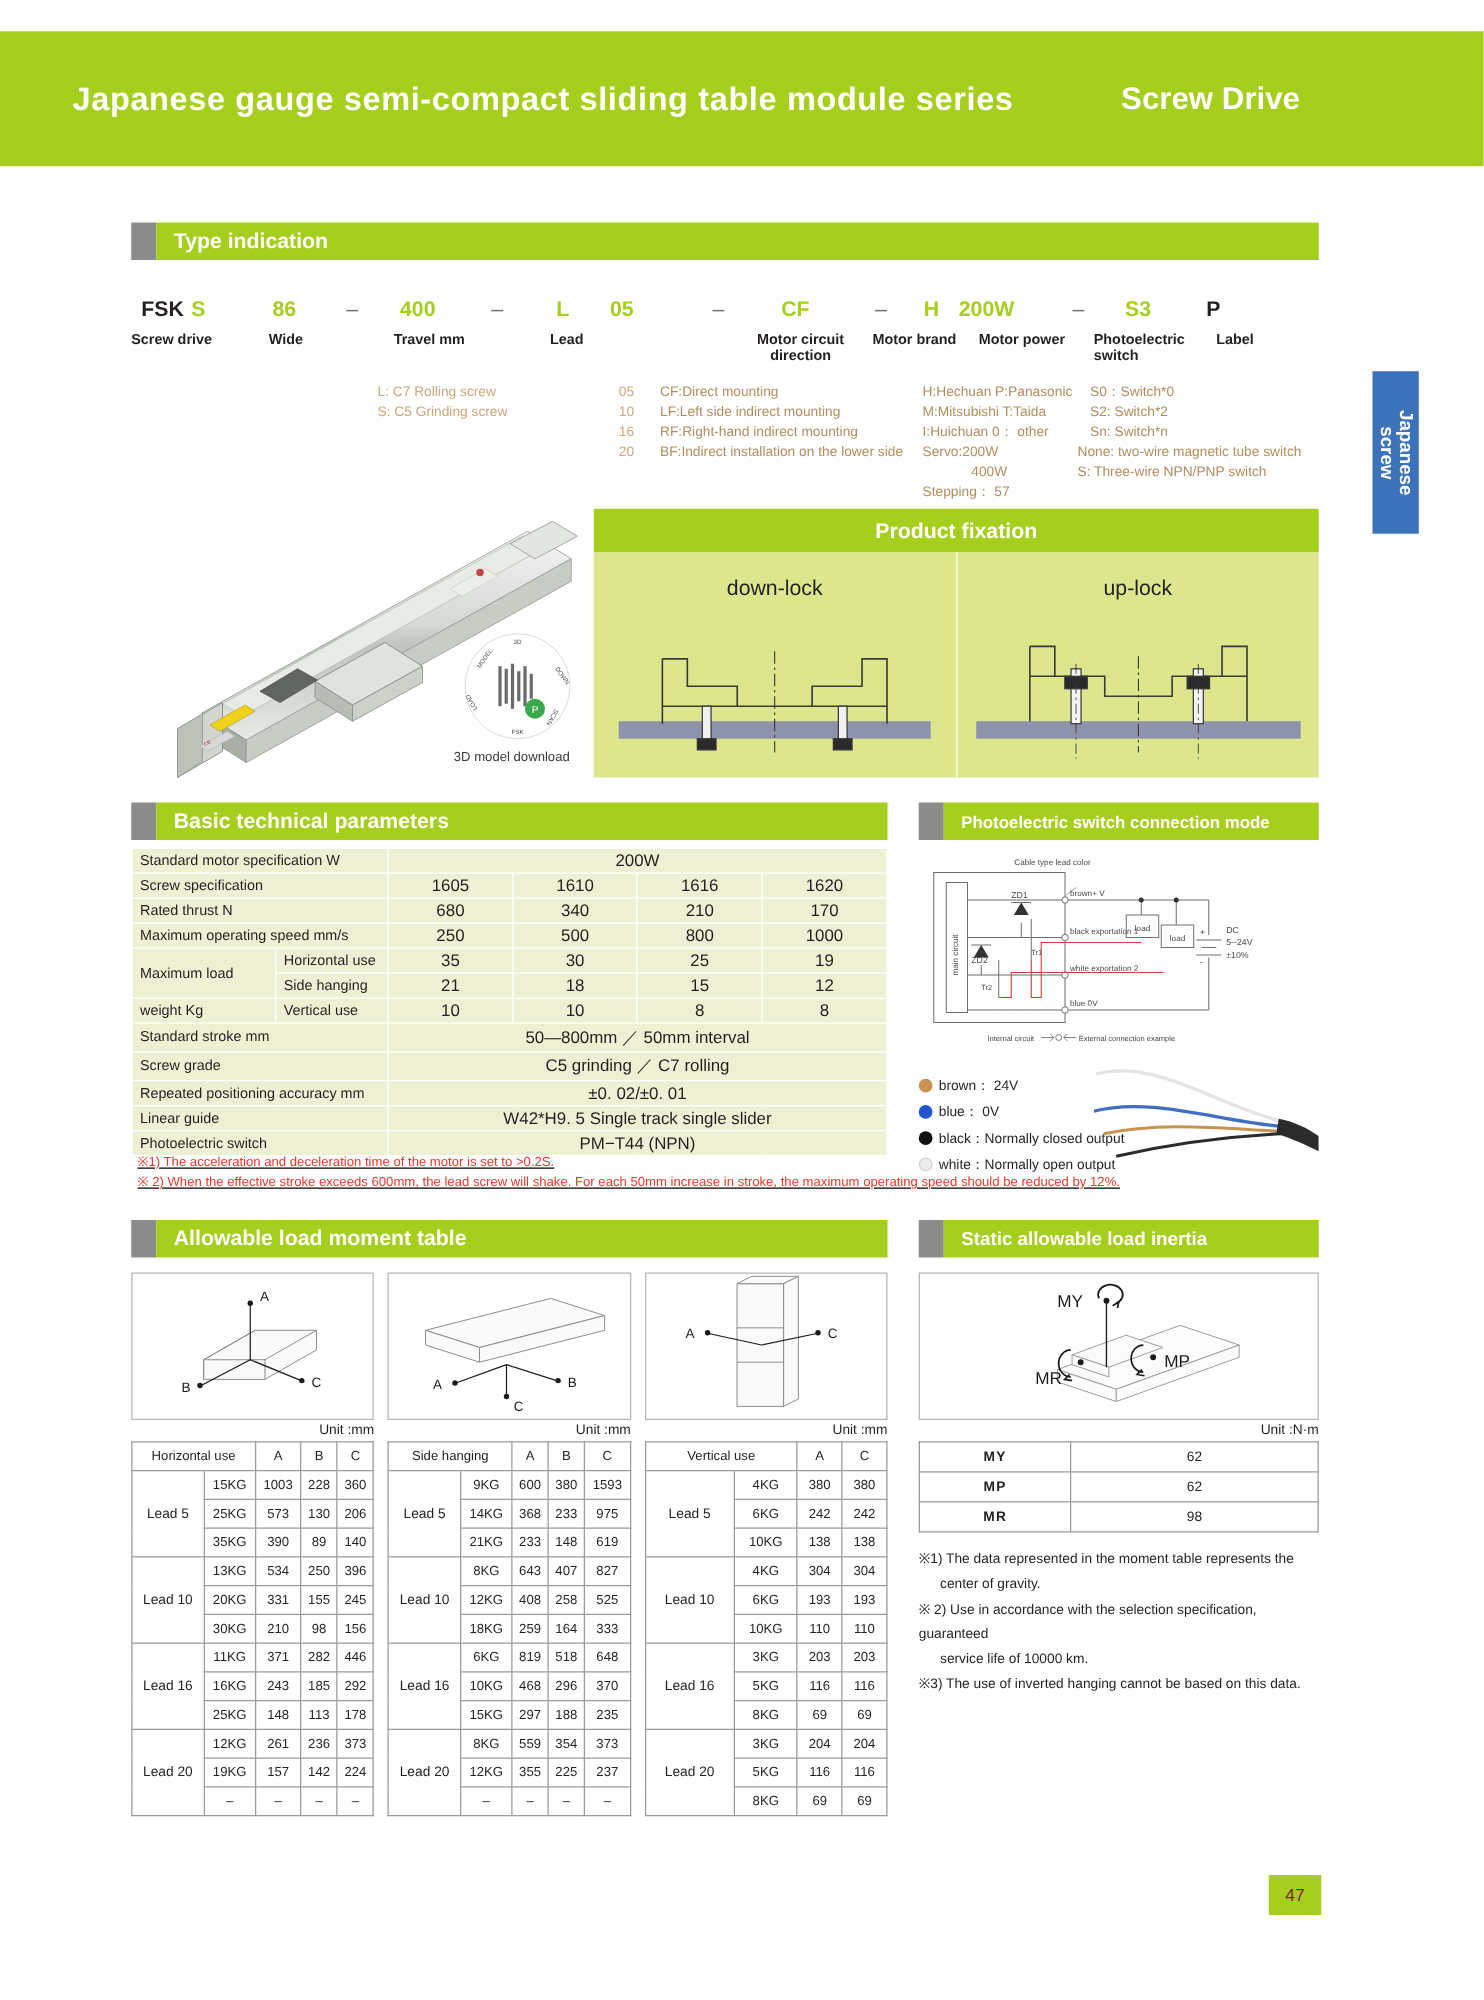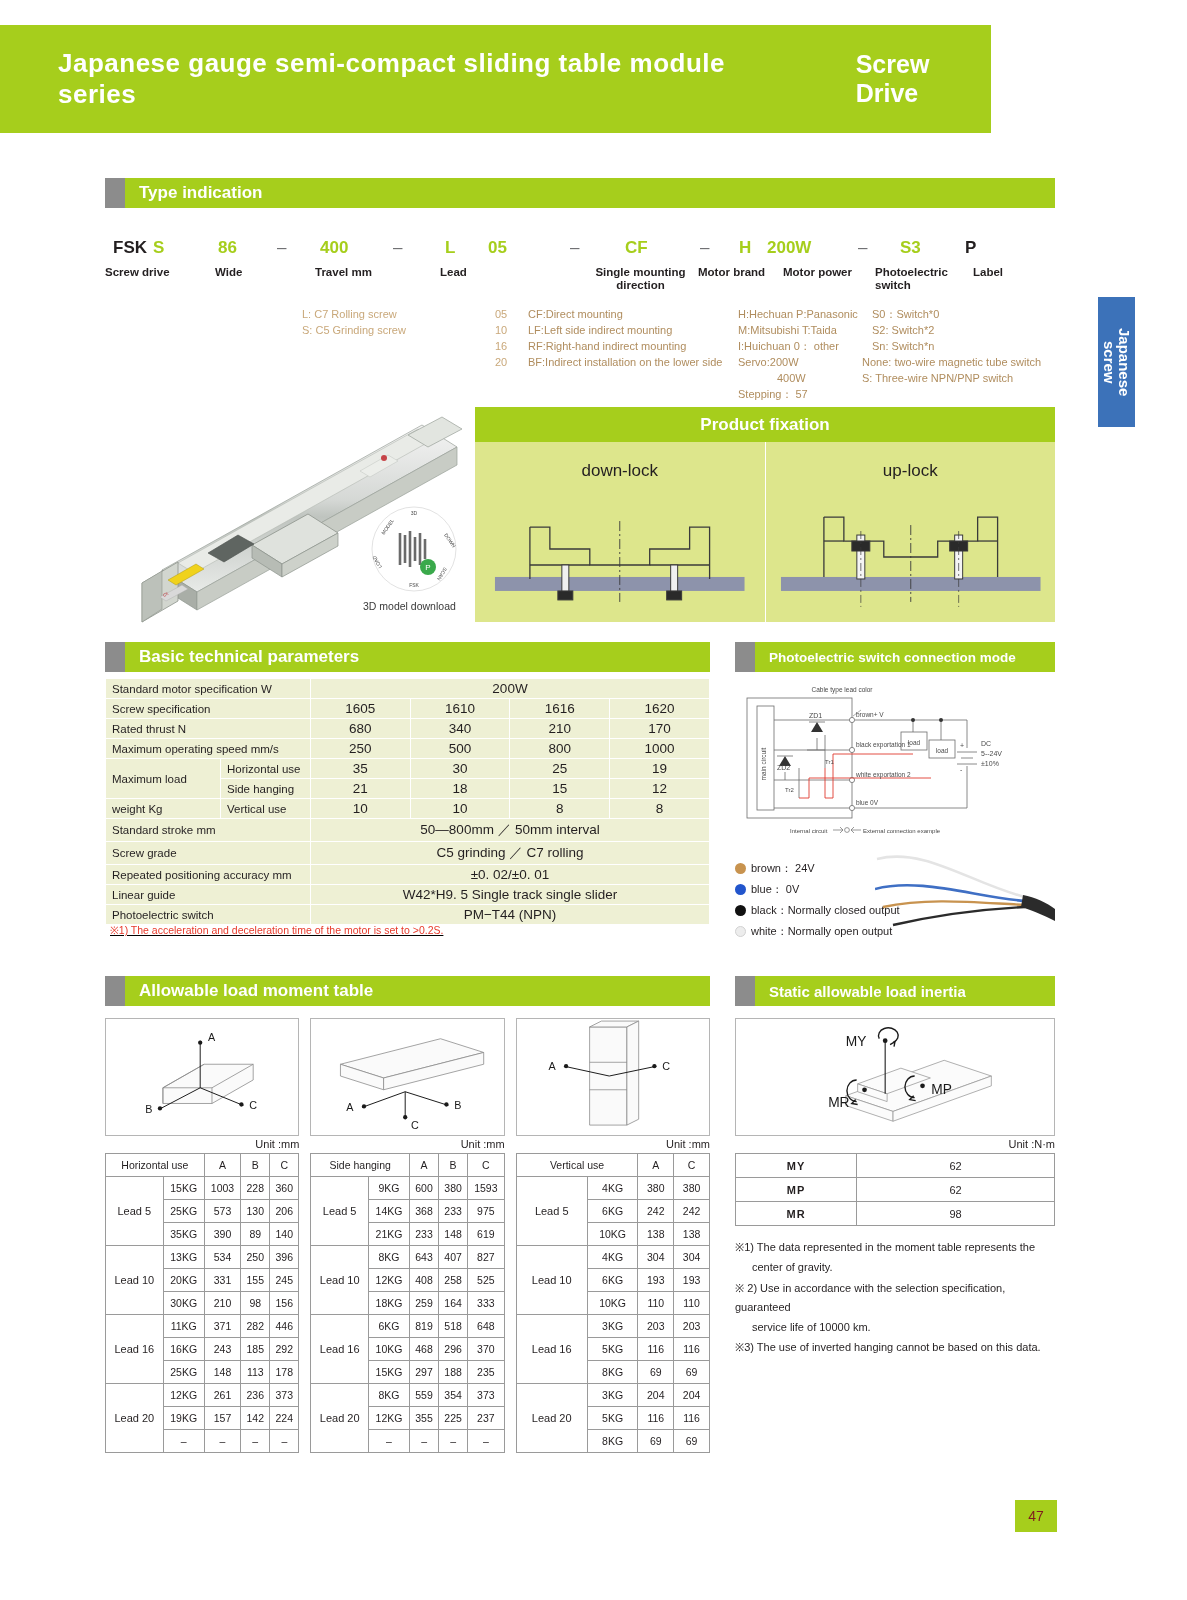--- a/index.html
+++ b/index.html
@@ -7,21 +7,21 @@
   body {
     width:1187px; height:1600px;
     background:#ffffff;
     font-family:"Liberation Sans", sans-serif;
     position:relative;
     overflow:hidden;
   }
 
   
   .banner {
-    position:absolute; left:0; top:25px; width:991px; height:108px;
+    position:absolute; left:0; top:25px; width:1187px; height:108px;
     background:#a6ce1c;
     display:flex; align-items:center;
   }
   .banner-title {
     color:#ffffff; font-size:26px; font-weight:bold;
     letter-spacing:.5px; margin-left:58px;
   }
   .banner-sub {
     color:#ffffff; font-size:25px; font-weight:bold;
     margin-left:86px;
@@ -178,21 +178,21 @@
     <span class="tok dash" style="left:753px">–</span>
     <span class="tok green" style="left:795px">S3</span>
     <span class="tok grey" style="left:860px">P</span>
   </div>
 
   <div class="lbl-row">
     <span class="lb" style="left:0px">Screw drive</span>
     <span class="lb" style="left:110px">Wide</span>
     <span class="lb" style="left:210px">Travel mm</span>
     <span class="lb" style="left:335px">Lead</span>
-    <span class="lb" style="left:483px; width:105px; white-space:normal; text-align:center">Single mounting direction</span>
+    <span class="lb" style="left:483px; width:105px; white-space:normal; text-align:center">Motor circuit direction</span>
     <span class="lb" style="left:593px">Motor brand</span>
     <span class="lb" style="left:678px">Motor power</span>
     <span class="lb" style="left:770px; width:84px; white-space:normal">Photoelectric switch</span>
     <span class="lb" style="left:868px">Label</span>
   </div>
 
   <div class="desc">
     <span class="d" style="left:197px; top:6px">L: C7 Rolling screw</span>
     <span class="d" style="left:197px; top:22px">S: C5 Grinding screw</span>
     <span class="d" style="left:390px; top:6px">05</span>
@@ -402,20 +402,21 @@
     <tr>
       <td colspan="2">Photoelectric switch</td>
       <td colspan="4" class="big">PM−T44 (NPN)</td>
     </tr>
   </tbody>
     </table>
 </div>
 
 <div id="notes">
   <div class="note">※1) The acceleration and deceleration time of the motor is set to &gt;0.2S.</div>
+  <div class="note">※ 2) When the effective stroke exceeds 600mm, the lead screw will shake. For each 50mm increase in stroke, the maximum operating speed should be reduced by 12%.</div>
 </div>
 
 <div id="photo-sw">
   <div class="sec-head">
     <div class="tab"></div>
     <div class="bar" style="font-size:13.5px">Photoelectric switch connection mode</div>
   </div>
 
   <div class="circuit-box">
     <svg class="svg-full" viewBox="0 0 320 160">

